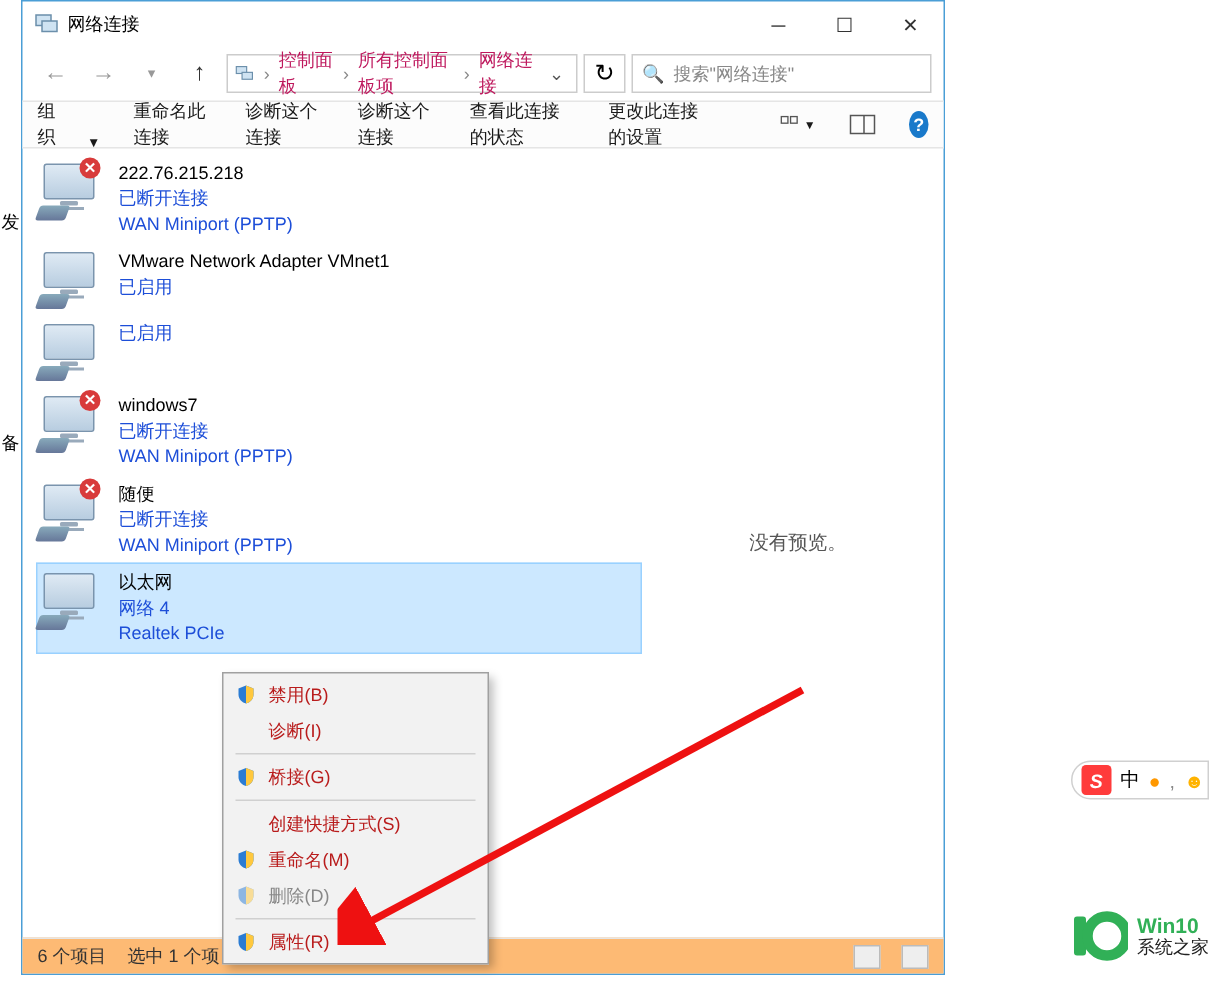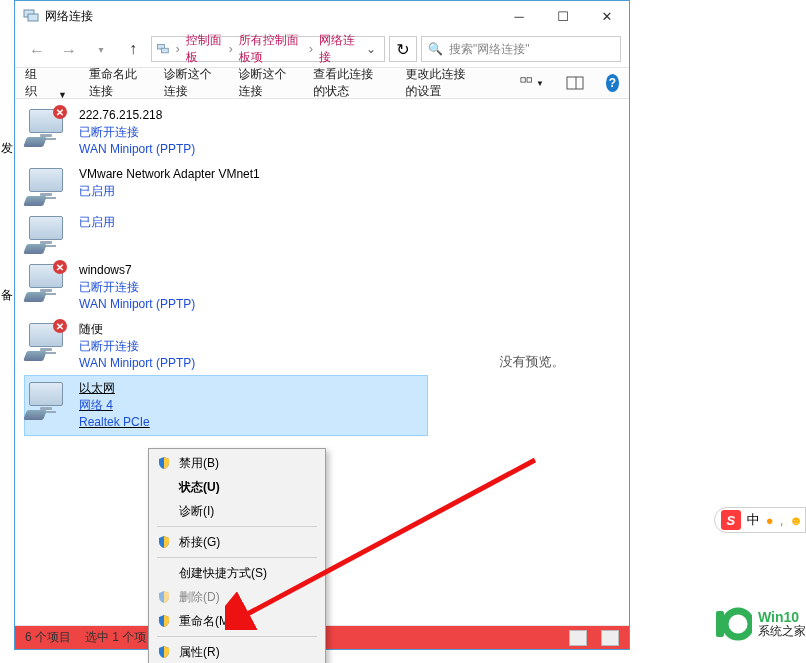--- a/index.html
+++ b/index.html
@@ -27,39 +27,39 @@
     .toolbar .titem { display: flex; align-items: flex-end; gap: 21px; }
     .toolbar .spacer { flex: 1; }
     .toolbar .iconbtn { width: 24px; height: 24px; display: flex; align-items: center; justify-content: center; }
     .help { width: 18px; height: 18px; border-radius: 50%; background: #1979ca; color: #fff; font-size: 12px; font-weight: bold; display: flex; align-items: center; justify-content: center; }
     
     .content { display: flex; height: calc(100% - 30px - 36px - 32px - 24px); }
     .listpane { width: 420px; padding: 4px 0; overflow: hidden; }
     .preview { flex: 1; display: flex; align-items: flex-start; justify-content: center; padding-top: 254px; color: #555; font-size: 13px; }
     
     .conn { display: flex; padding: 4px 8px 4px 10px; gap: 10px; }
-    .conn.selected { background: #cce8ff; border: 1px solid #99d1ff; margin: -1px 7px -1px 9px; padding: 4px 0 4px 0; text-decoration: underline; }
+    .conn.selected { background: #cce8ff; border: 1px solid #99d1ff; margin: -1px 7px -1px 9px; padding: 4px 0 4px 0; }
     .conn.selected .cicon { margin-left: 0; }
     .cicon { width: 44px; height: 40px; position: relative; flex-shrink: 0; }
     .monitor { width: 34px; height: 24px; background: linear-gradient(#dfeaf4,#b8cde0); border: 1px solid #7a94ad; border-radius: 2px; position: absolute; top: 2px; left: 4px; }
     .monitor::after { content: ''; position: absolute; width: 12px; height: 3px; background: #9ab; bottom: -5px; left: 10px; border-radius: 1px; }
     .monitor::before { content: ''; position: absolute; width: 20px; height: 2px; background: #9ab; bottom: -8px; left: 6px; }
     .cable { position: absolute; bottom: 0; left: 0; width: 20px; height: 10px; background: linear-gradient(#8ab,#679); border-radius: 2px; transform: skewX(-20deg); }
     .redx { position: absolute; top: -2px; right: 2px; width: 14px; height: 14px; background: #d83b3b; border-radius: 50%; color: #fff; font-size: 10px; display: flex; align-items: center; justify-content: center; font-weight: bold; }
     .cinfo { font-size: 12px; line-height: 17px; color: #000; }
     .cinfo .l2, .cinfo .l3 { color: #1d4ed8; }
     
     .ctxmenu { position: absolute; left: 148px; top: 448px; width: 178px; background: #f2f2f2; border: 1px solid #a0a0a0; box-shadow: 3px 3px 6px rgba(0,0,0,.25); padding: 2px; font-size: 12px; z-index: 10; }
-    .ctxmenu .mi { height: 24px; display: flex; align-items: center; padding: 0 8px 0 6px; gap: 8px; color: #000000; }
+    .ctxmenu .mi { height: 24px; display: flex; align-items: center; padding: 0 8px 0 6px; gap: 8px; color: #b91c1c; }
     .ctxmenu .mi.disabled { color: #888; }
     .ctxmenu .sep { height: 1px; background: #d0d0d0; margin: 3px 6px; }
     .shield { width: 14px; height: 14px; flex-shrink: 0; }
     .shield-empty { width: 14px; height: 14px; flex-shrink: 0; }
     
-    .statusbar { position: absolute; bottom: 0; left: 0; right: 0; height: 24px; border-top: 1px solid #e5e5e5; display: flex; align-items: center; padding: 0 10px; gap: 14px; font-size: 12px; color: #333; background: #ef4444; }
+    .statusbar { position: absolute; bottom: 0; left: 0; right: 0; height: 24px; border-top: 1px solid #e5e5e5; display: flex; align-items: center; padding: 0 10px; gap: 14px; font-size: 12px; color: #333; background: #fdba74; }
     .statusbar .fill { flex: 1; }
     .statusbar .sicon { width: 18px; height: 16px; border: 1px solid #bbb; background: #eee; }
     
     .leftsliver { position: absolute; left: 0; top: 120px; width: 14px; height: 400px; background: #fff; }
     .leftsliver div { font-size: 12px; color: #000; padding: 20px 1px; }
     
     .ime-badge { position: absolute; right: 0; bottom: 130px; height: 26px; display: flex; align-items: center; gap: 6px; background: #fff; border: 1px solid #d0d0d0; border-radius: 13px 0 0 13px; padding: 0 2px 0 6px; font-size: 13px; }
     .ime-s { width: 20px; height: 20px; background: #ff3b3b; color: #fff; border-radius: 3px; display: flex; align-items: center; justify-content: center; font-weight: bold; font-style: italic; }
     
     .brand { position: absolute; right: 0; bottom: 20px; display: flex; align-items: center; gap: 6px; }
@@ -236,52 +236,48 @@
 <div class="ctxmenu">
   <div class="mi">
       <svg class="shield" viewBox="0 0 14 14">
         <path d="M7 1 L12 3 V7 C12 10 9.5 12.5 7 13 C4.5 12.5 2 10 2 7 V3 Z" fill="#2b7cd3"></path>
         <path d="M7 1 L12 3 V7 C12 10 9.5 12.5 7 13 V1 Z" fill="#ffc83d"></path>
       </svg>
       <span>禁用(B)</span>
     </div>
   <div class="mi">
       <span class="shield-empty"></span>
-      <span style="font-weight:bold">状态(U)</span>
-    </div>
-  <div class="mi">
-      <span class="shield-empty"></span>
       <span>诊断(I)</span>
     </div>
   <div class="sep"></div>
   <div class="mi">
       <svg class="shield" viewBox="0 0 14 14">
         <path d="M7 1 L12 3 V7 C12 10 9.5 12.5 7 13 C4.5 12.5 2 10 2 7 V3 Z" fill="#2b7cd3"></path>
         <path d="M7 1 L12 3 V7 C12 10 9.5 12.5 7 13 V1 Z" fill="#ffc83d"></path>
       </svg>
       <span>桥接(G)</span>
     </div>
   <div class="sep"></div>
   <div class="mi">
       <span class="shield-empty"></span>
       <span>创建快捷方式(S)</span>
     </div>
+  <div class="mi">
+      <svg class="shield" viewBox="0 0 14 14">
+        <path d="M7 1 L12 3 V7 C12 10 9.5 12.5 7 13 C4.5 12.5 2 10 2 7 V3 Z" fill="#2b7cd3"></path>
+        <path d="M7 1 L12 3 V7 C12 10 9.5 12.5 7 13 V1 Z" fill="#ffc83d"></path>
+      </svg>
+      <span>重命名(M)</span>
+    </div>
   <div class="mi disabled">
       <svg class="shield" viewBox="0 0 14 14" style="opacity:.5">
         <path d="M7 1 L12 3 V7 C12 10 9.5 12.5 7 13 C4.5 12.5 2 10 2 7 V3 Z" fill="#2b7cd3"></path>
         <path d="M7 1 L12 3 V7 C12 10 9.5 12.5 7 13 V1 Z" fill="#ffc83d"></path>
       </svg>
       <span>删除(D)</span>
-    </div>
-  <div class="mi">
-      <svg class="shield" viewBox="0 0 14 14">
-        <path d="M7 1 L12 3 V7 C12 10 9.5 12.5 7 13 C4.5 12.5 2 10 2 7 V3 Z" fill="#2b7cd3"></path>
-        <path d="M7 1 L12 3 V7 C12 10 9.5 12.5 7 13 V1 Z" fill="#ffc83d"></path>
-      </svg>
-      <span>重命名(M)</span>
     </div>
   <div class="sep"></div>
   <div class="mi">
       <svg class="shield" viewBox="0 0 14 14">
         <path d="M7 1 L12 3 V7 C12 10 9.5 12.5 7 13 C4.5 12.5 2 10 2 7 V3 Z" fill="#2b7cd3"></path>
         <path d="M7 1 L12 3 V7 C12 10 9.5 12.5 7 13 V1 Z" fill="#ffc83d"></path>
       </svg>
       <span>属性(R)</span>
     </div>
 </div>

